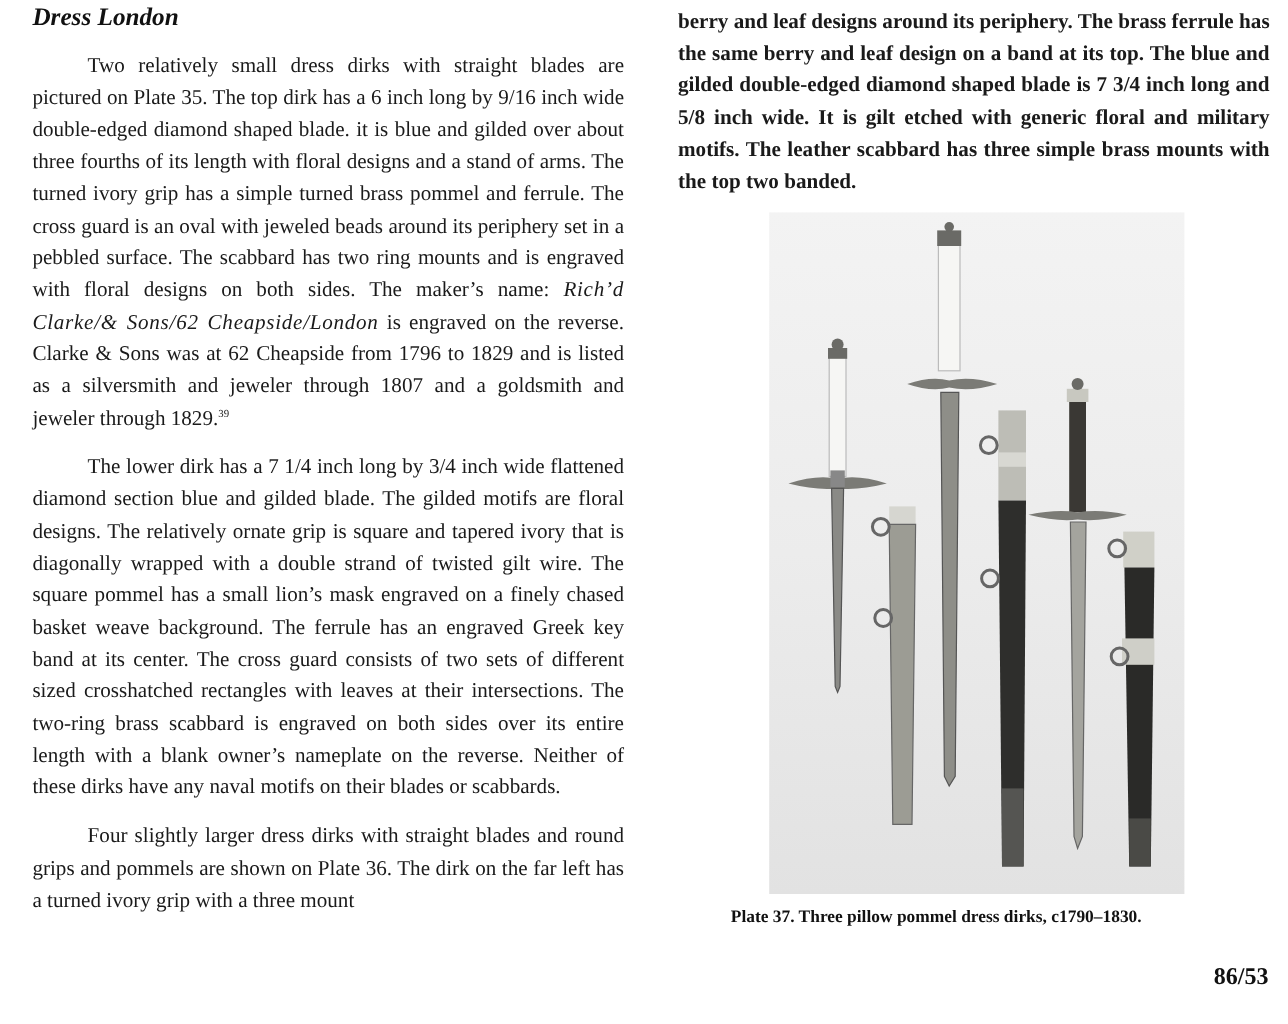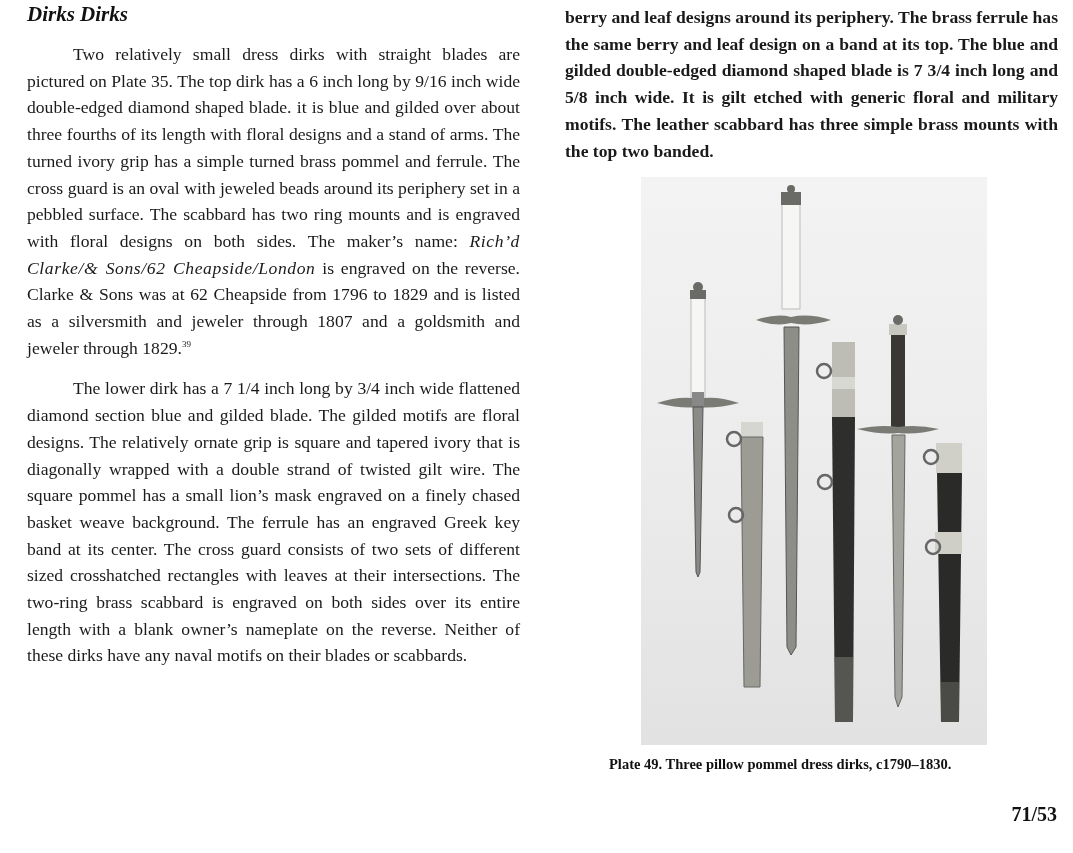--- a/index.html
+++ b/index.html
@@ -18,23 +18,24 @@
              background: linear-gradient(180deg, #f3f3f3 0%, #ececec 50%, #e2e2e2 100%); overflow: hidden; }
     .caption { position: absolute; left: 609px; top: 756px; font-family: "Liberation Serif", serif;
                font-weight: bold; font-size: 14.5px; color: #111; }
     .pagenum { position: absolute; right: 16px; top: 803px; font-family: "Liberation Serif", serif;
                font-weight: bold; font-size: 20px; color: #111; }
   </style>
 </head>
 <body>
 
 <div class="col-left">
-  <div class="heading">Dirks Dirks</div>
+  <div class="heading">Dress London</div>
   <p class="para indent"><span>Two relatively small dress dirks with straight blades are pictured on Plate 35. The top dirk has a 6 inch long by 9/16 inch wide double-edged diamond shaped blade. it is blue and gilded over about three fourths of its length with floral designs and a stand of arms. The turned ivory grip has a simple turned brass pommel and ferrule. The cross guard is an oval with jeweled beads around its periphery set in a pebbled surface. The scabbard has two ring mounts and is engraved with floral designs on both sides. The maker’s name: </span><span class="it">Rich’d Clarke/&amp; Sons/62 Cheapside/London</span><span> is engraved on the reverse. Clarke &amp; Sons was at 62 Cheapside from 1796 to 1829 and is listed as a silversmith and jeweler through 1807 and a goldsmith and jeweler through 1829.</span><sup>39</sup></p>
   <p class="para indent">The lower dirk has a 7 1/4 inch long by 3/4 inch wide flattened diamond section blue and gilded blade. The gilded motifs are floral designs. The relatively ornate grip is square and tapered ivory that is diagonally wrapped with a double strand of twisted gilt wire. The square pommel has a small lion’s mask engraved on a finely chased basket weave background. The ferrule has an engraved Greek key band at its center. The cross guard consists of two sets of different sized crosshatched rectangles with leaves at their intersections. The two-ring brass scabbard is engraved on both sides over its entire length with a blank owner’s nameplate on the reverse. Neither of these dirks have any naval motifs on their blades or scabbards.</p>
+  <p class="para indent">Four slightly larger dress dirks with straight blades and round grips and pommels are shown on Plate 36. The dirk on the far left has a turned ivory grip with a three mount</p>
 </div>
 
 <div class="col-right">
   <p class="para">berry and leaf designs around its periphery. The brass ferrule has the same berry and leaf design on a band at its top. The blue and gilded double-edged diamond shaped blade is 7 3/4 inch long and 5/8 inch wide. It is gilt etched with generic floral and military motifs. The leather scabbard has three simple brass mounts with the top two banded.</p>
 </div>
 
 <div class="photo" title="Photograph of three dress dirks with their scabbards">
   <svg width="346" height="568" viewBox="0 0 346 568">
 
     <rect x="50" y="120" width="14" height="100" fill="#f6f6f4" stroke="#bbb"></rect>
@@ -70,14 +71,14 @@
 
     <rect x="295" y="266" width="26" height="30" fill="#d0d0c8"></rect>
     <polygon points="296,296 321,296 318,545 300,545" fill="#2a2a28"></polygon>
     <rect x="294" y="355" width="27" height="22" fill="#cfcfc8"></rect>
     <rect x="300" y="505" width="18" height="40" fill="#4a4a46"></rect>
     <circle cx="290" cy="280" r="7" fill="none" stroke="#666" stroke-width="2.5"></circle>
     <circle cx="292" cy="370" r="7" fill="none" stroke="#666" stroke-width="2.5"></circle>
   </svg>
 </div>
 
-<div class="caption">Plate 49. Three pillow pommel dress dirks, c1790–1830.</div>
-<div class="pagenum">71/53</div>
+<div class="caption">Plate 37. Three pillow pommel dress dirks, c1790–1830.</div>
+<div class="pagenum">86/53</div>
 
 </body></html>

